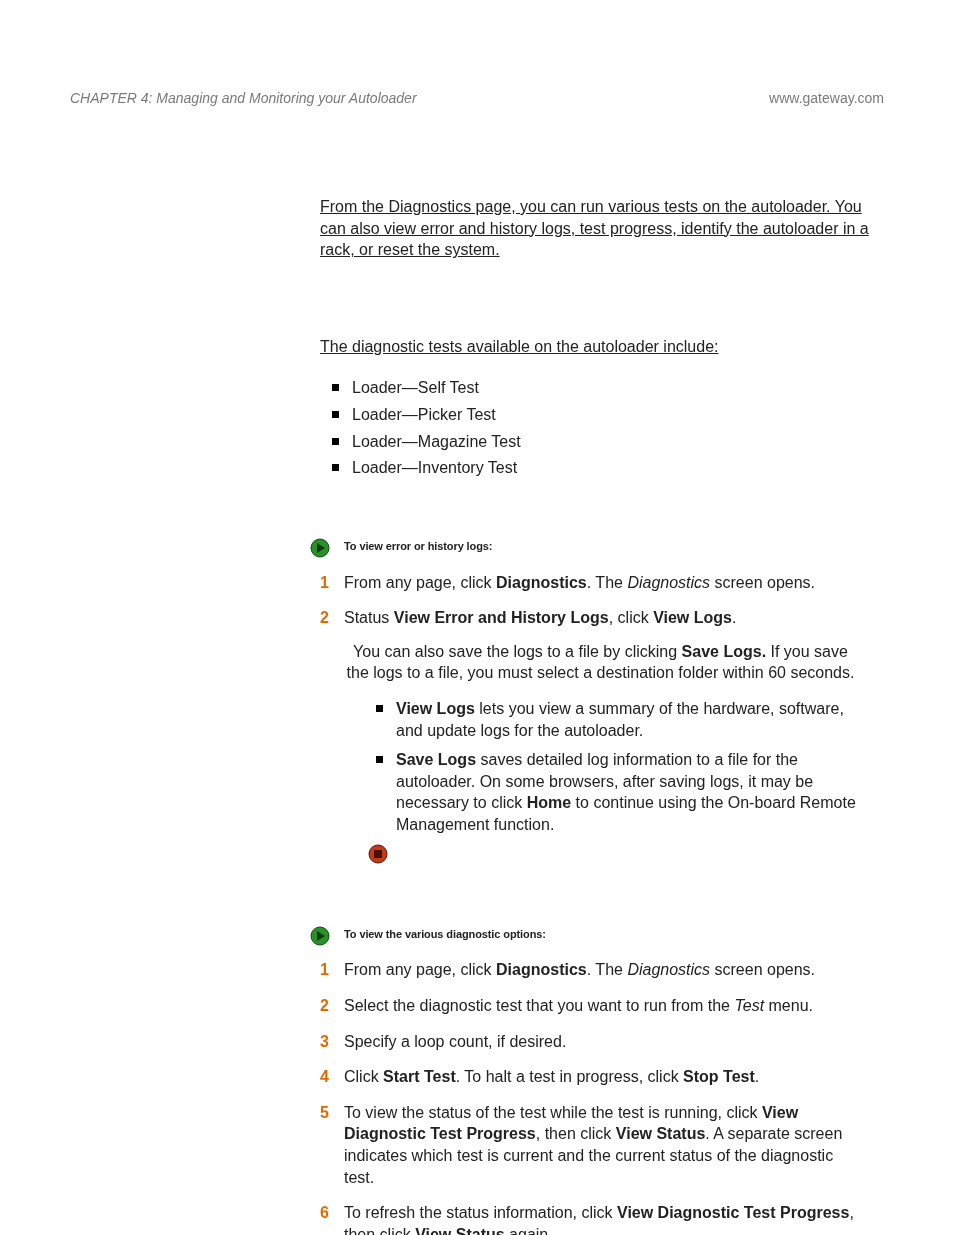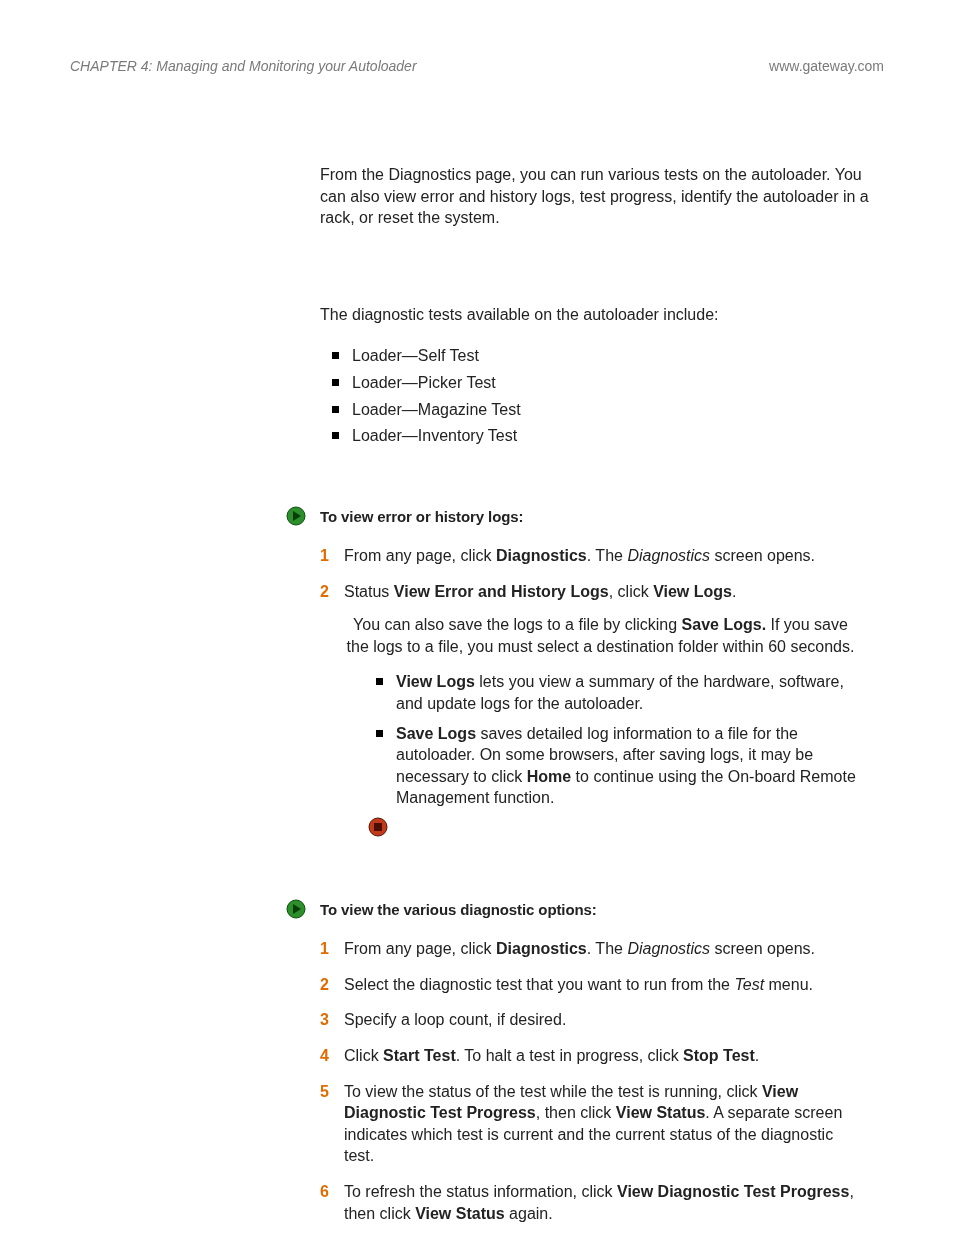--- a/index.html
+++ b/index.html
@@ -24,30 +24,32 @@
     color: #7a7a7a;
     margin-bottom: 90px;
   }
   .header .chapter {
     font-style: italic;
     text-align: right;
   }
   .header .url {
     color: #7a7a7a;
     font-style: normal;
+    margin-top: 32px;
   }
   .content {
     margin-left: 250px;
     margin-right: 10px;
     font-size: 16px;
     line-height: 1.35;
     color: #222;
   }
   .para {
     margin-bottom: 20px;
+    text-decoration: underline;
   }
   .gap-lg { height: 55px; }
   .gap-md { height: 45px; }
   ul.blist {
     list-style: none;
     margin: 0 0 0 10px;
     padding: 0;
   }
   ul.blist > li {
     position: relative;
@@ -59,24 +61,25 @@
     position: absolute;
     left: 2px;
     top: 7px;
     width: 7px;
     height: 7px;
     background: #000;
   }
   .proc-head {
     position: relative;
     font-weight: 700;
-    font-size: 15px;
+    font-size: 11px;
     margin-bottom: 18px;
     font-family: Arial, "Helvetica Neue", sans-serif;
     letter-spacing: -0.1px;
+    margin-left: 24px;
   }
   .proc-head .play-icon,
   .stop-icon {
     position: absolute;
     left: -34px;
     top: -1px;
   }
   .play-icon, .stop-icon {
     width: 20px;
     height: 20px;

